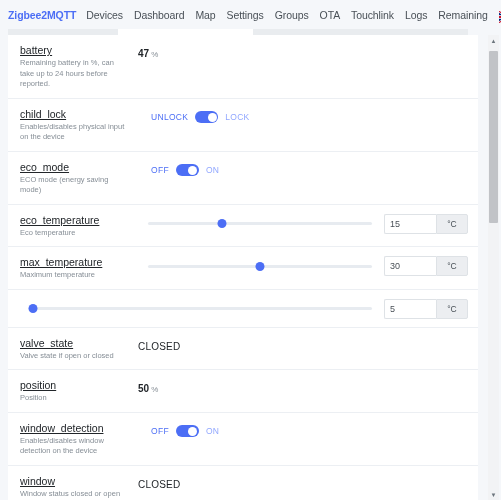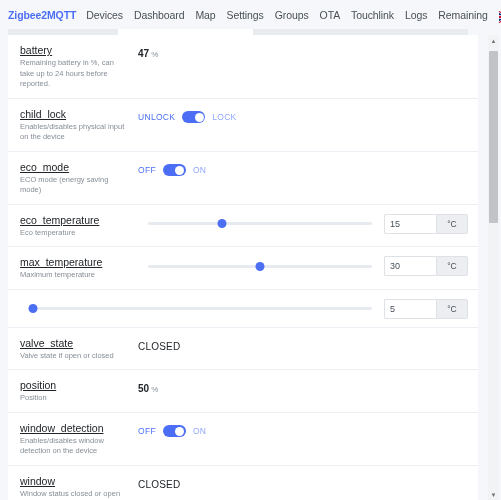--- a/index.html
+++ b/index.html
@@ -116,20 +116,21 @@
     font-weight: 400;
     margin-left: 2px;
   }
   .val.plain { font-weight: 400; letter-spacing: 0.2px; }
 
   
   .toggle-wrap {
     display: flex;
     align-items: center;
     gap: 7px;
+    margin-left: 13px;
   }
   .tg-label {
     font-size: 8.5px;
     color: #4c6ef5;
     letter-spacing: 0.3px;
   }
   .tg-label.muted { color: #91a7ff; }
   .switch {
     width: 23px; height: 12px;
     border-radius: 7px;

